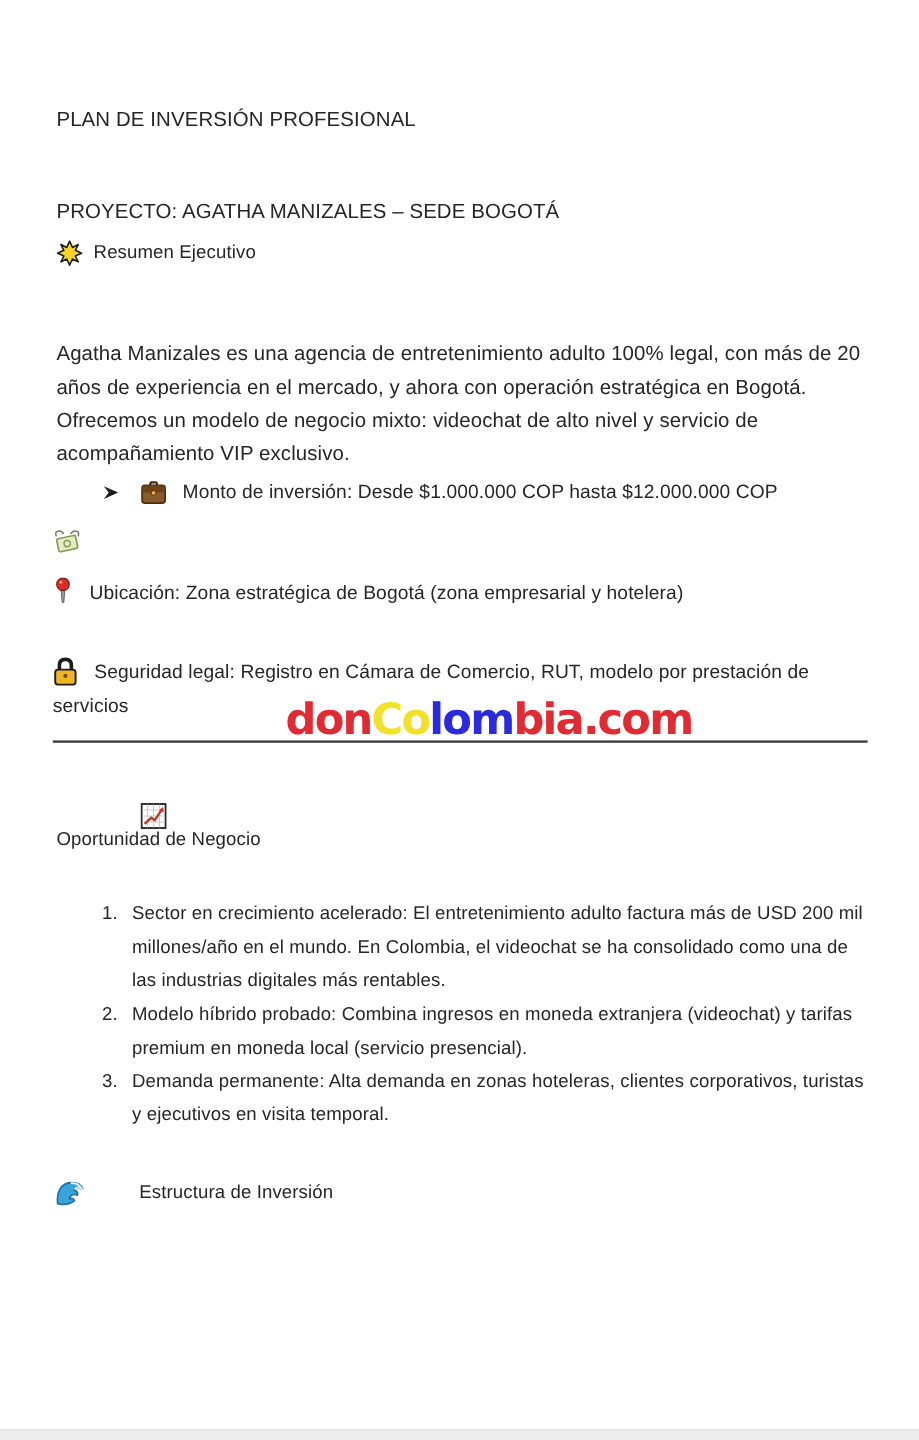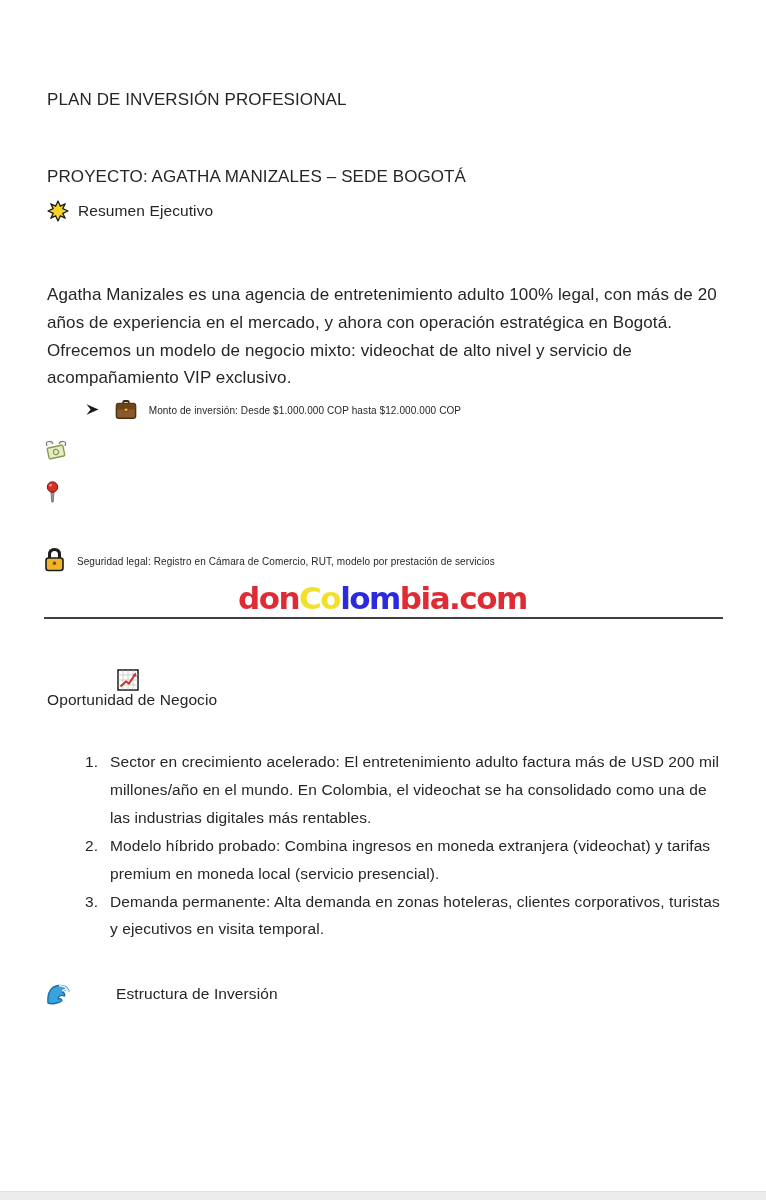--- a/index.html
+++ b/index.html
@@ -5,28 +5,28 @@
   html,body{margin:0;padding:0;background:#ffffff;}
   .page{
     position:relative;width:766px;height:1200px;background:#ffffff;
     font-family:"Liberation Sans", sans-serif;color:#262626;overflow:hidden;
   }
   .abs{position:absolute;}
   .txt{font-size:17px;line-height:27.8px;letter-spacing:0.1px;}
   .heading{display:flex;align-items:center;font-size:15.5px;letter-spacing:0.1px;}
   .heading .ic{display:inline-flex;margin-right:9px;}
   .icon-inline{display:inline-block;vertical-align:-6px;margin-right:9px;}
-  .bullet-line{font-size:10px;line-height:28px;letter-spacing:0.1px;}
+  .bullet-line{font-size:16px;line-height:28px;letter-spacing:0.1px;}
   .olist{font-size:15.5px;letter-spacing:0.1px;}
   .olist .li{display:flex;line-height:27.9px;}
   .olist .num{width:25px;flex:0 0 25px;}
   .olist .li-text{flex:1;}
   .watermark{
     font-family:"DejaVu Sans", sans-serif;font-weight:bold;
-    font-size:31px;letter-spacing:-1.5px;white-space:nowrap;z-index:2;
+    font-size:36px;letter-spacing:-1.5px;white-space:nowrap;z-index:2;
   }
   .rule{height:2px;background:#3f3f3f;z-index:1;}
   .bottom-bar{background:#ececec;border-top:1px solid #e3e3e3;}
   svg{display:block;}
 </style>
 </head>
 <body>
 
 <div class="page">
 
@@ -76,20 +76,21 @@
   </div>
 
   <div class="abs bullet-line" style="left:46px;top:481px;width:690px;">
     <span class="icon-inline" style="vertical-align:-8px;margin-right:11px;">
       <svg width="13" height="26" viewBox="0 0 13 26">
         <polygon points="5,11 8,11 7.2,21 5.8,21" fill="#9a9a9a" stroke="#555" stroke-width="0.7"></polygon>
         <circle cx="6.5" cy="6" r="5.2" fill="#d93025" stroke="#7a150e" stroke-width="1"></circle>
         <circle cx="4.6" cy="4.2" r="1.4" fill="#f08a80"></circle>
       </svg>
     </span>
+    <span>Ubicación: Zona estratégica de Bogotá (zona empresarial y hotelera)</span>
   </div>
 
   <div class="abs bullet-line" style="left:44px;top:523px;width:688px;margin-top:24px;">
     <span class="icon-inline" style="vertical-align:-7px;">
       <svg width="21" height="25" viewBox="0 0 21 25">
         <path d="M5.5 12 L5.5 7.5 Q5.5 2.5 10.5 2.5 Q15.5 2.5 15.5 7.5 L15.5 12" fill="none" stroke="#1c1c1c" stroke-width="3"></path>
         <rect x="2" y="11" width="17" height="12.5" rx="2.4" fill="#f0b429" stroke="#1c1c1c" stroke-width="1.6"></rect>
         <circle cx="10.5" cy="16.2" r="1.7" fill="#6b4d0d"></circle>
       </svg>
     </span>

